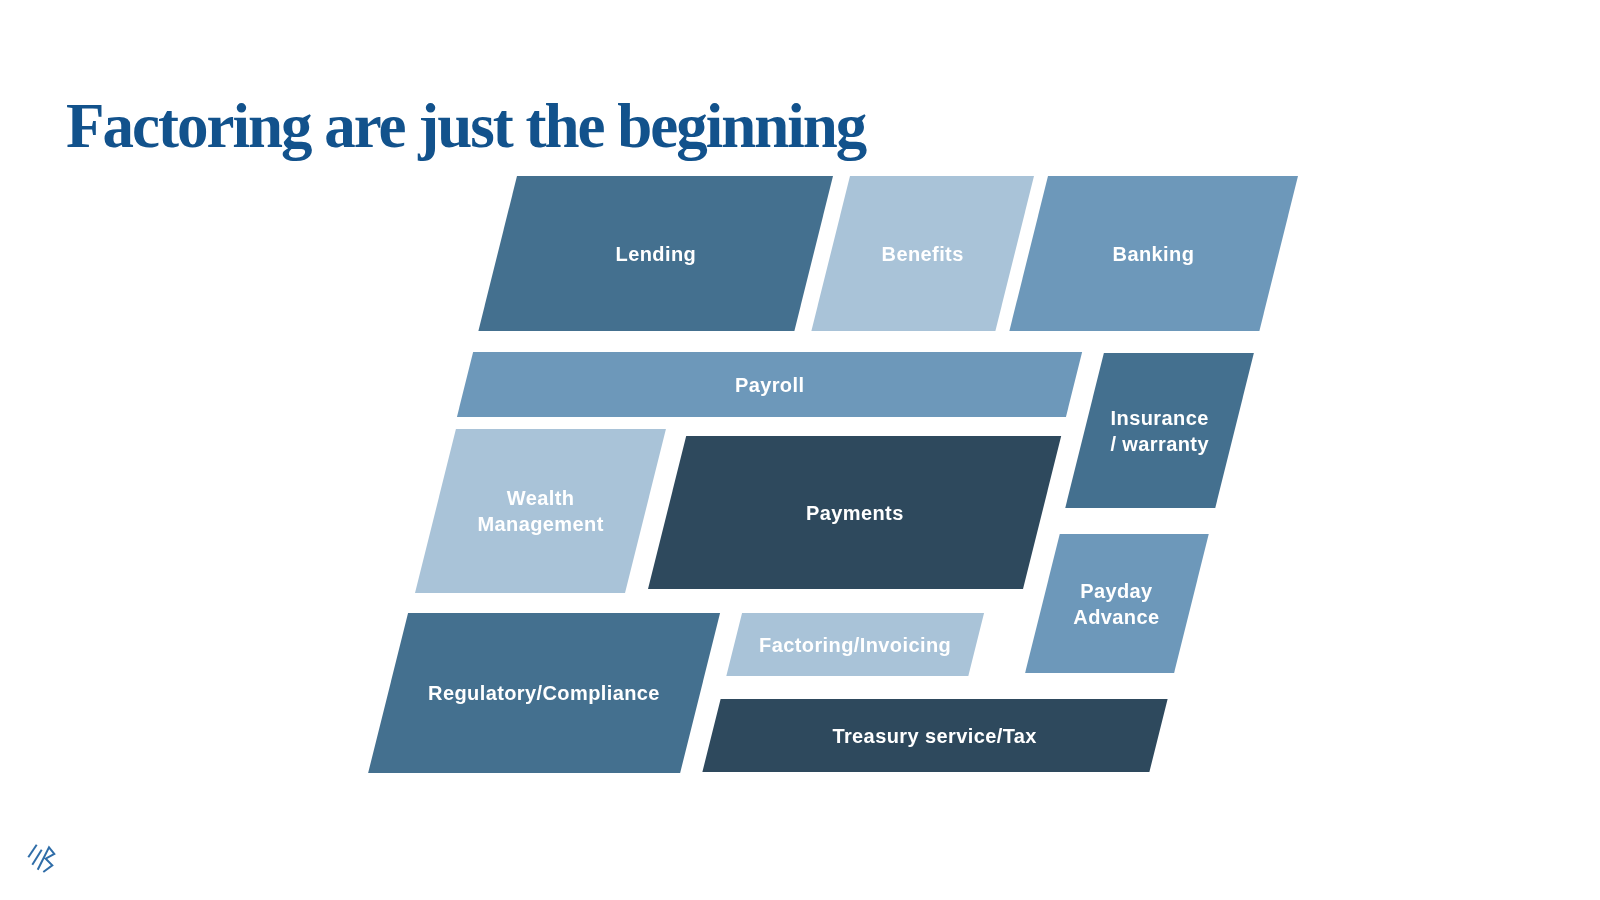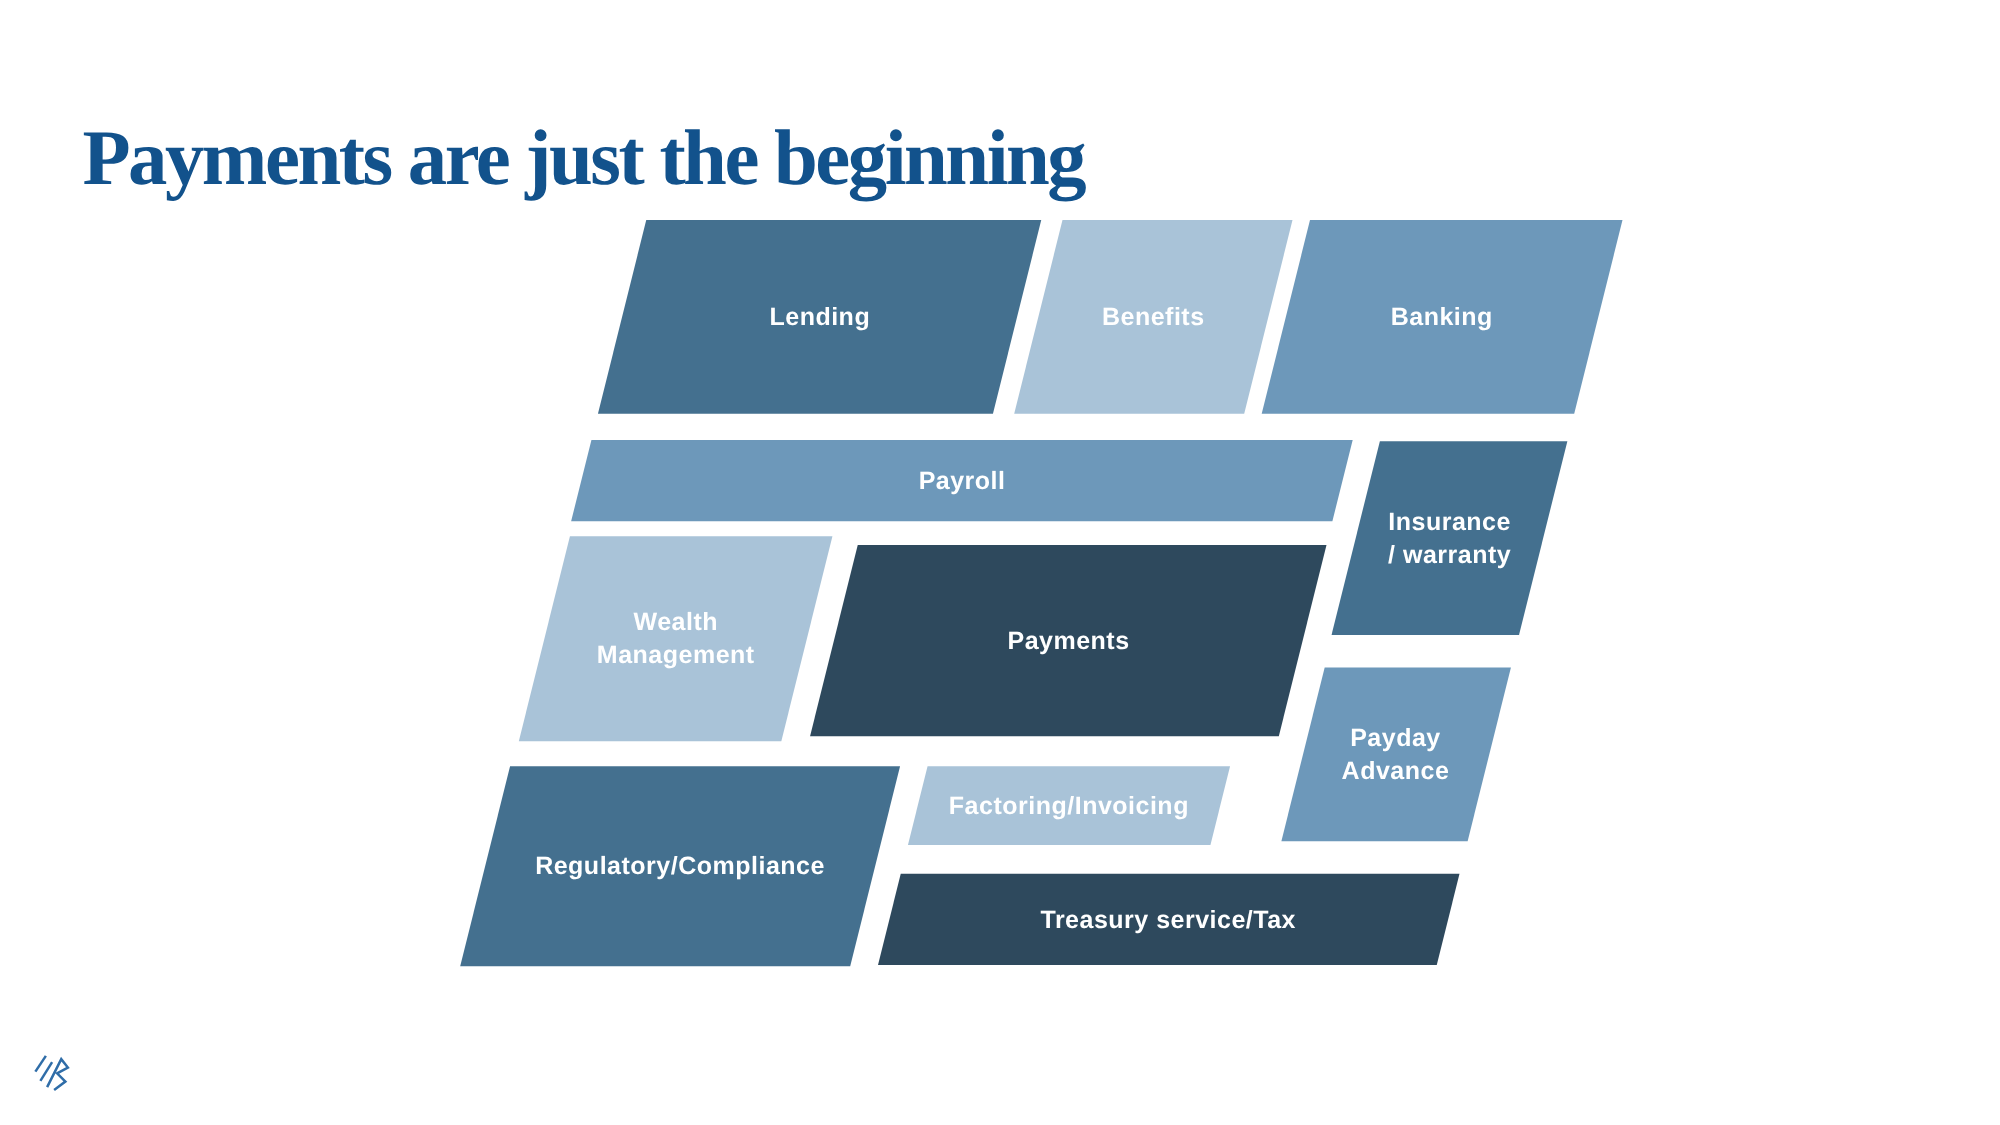--- a/index.html
+++ b/index.html
@@ -25,21 +25,21 @@
     color:#ffffff;font-weight:bold;font-size:20px;line-height:1.3;
     letter-spacing:0.4px;text-align:center;white-space:pre-line;
   }
   .brand-logo{
     position:absolute;left:27px;top:842px;width:30px;height:32px;
   }
 </style>
 </head>
 <body style="background: rgb(255, 255, 255);">
 
-<h1 class="slide-title" style="color: rgb(18, 82, 140);">Payments are just the beginning</h1>
+<h1 class="slide-title" style="color: rgb(18, 82, 140);">Factoring are just the beginning</h1>
 
 <div id="diagram-layer" style="transform: skewX(-14deg);">
     <div class="block" style="left: 521px; top: 16px; width: 316px; height: 155px; background: rgb(68, 112, 143);">
       <span class="label" style="color: rgb(255, 255, 255);">Lending</span>
     </div>
     <div class="block" style="left: 854px; top: 16px; width: 184px; height: 155px; background: rgb(169, 195, 216);">
       <span class="label" style="color: rgb(255, 255, 255);">Benefits</span>
     </div>
     <div class="block" style="left: 1052px; top: 16px; width: 250px; height: 155px; background: rgb(109, 152, 186);">
       <span class="label" style="color: rgb(255, 255, 255);">Banking</span>

